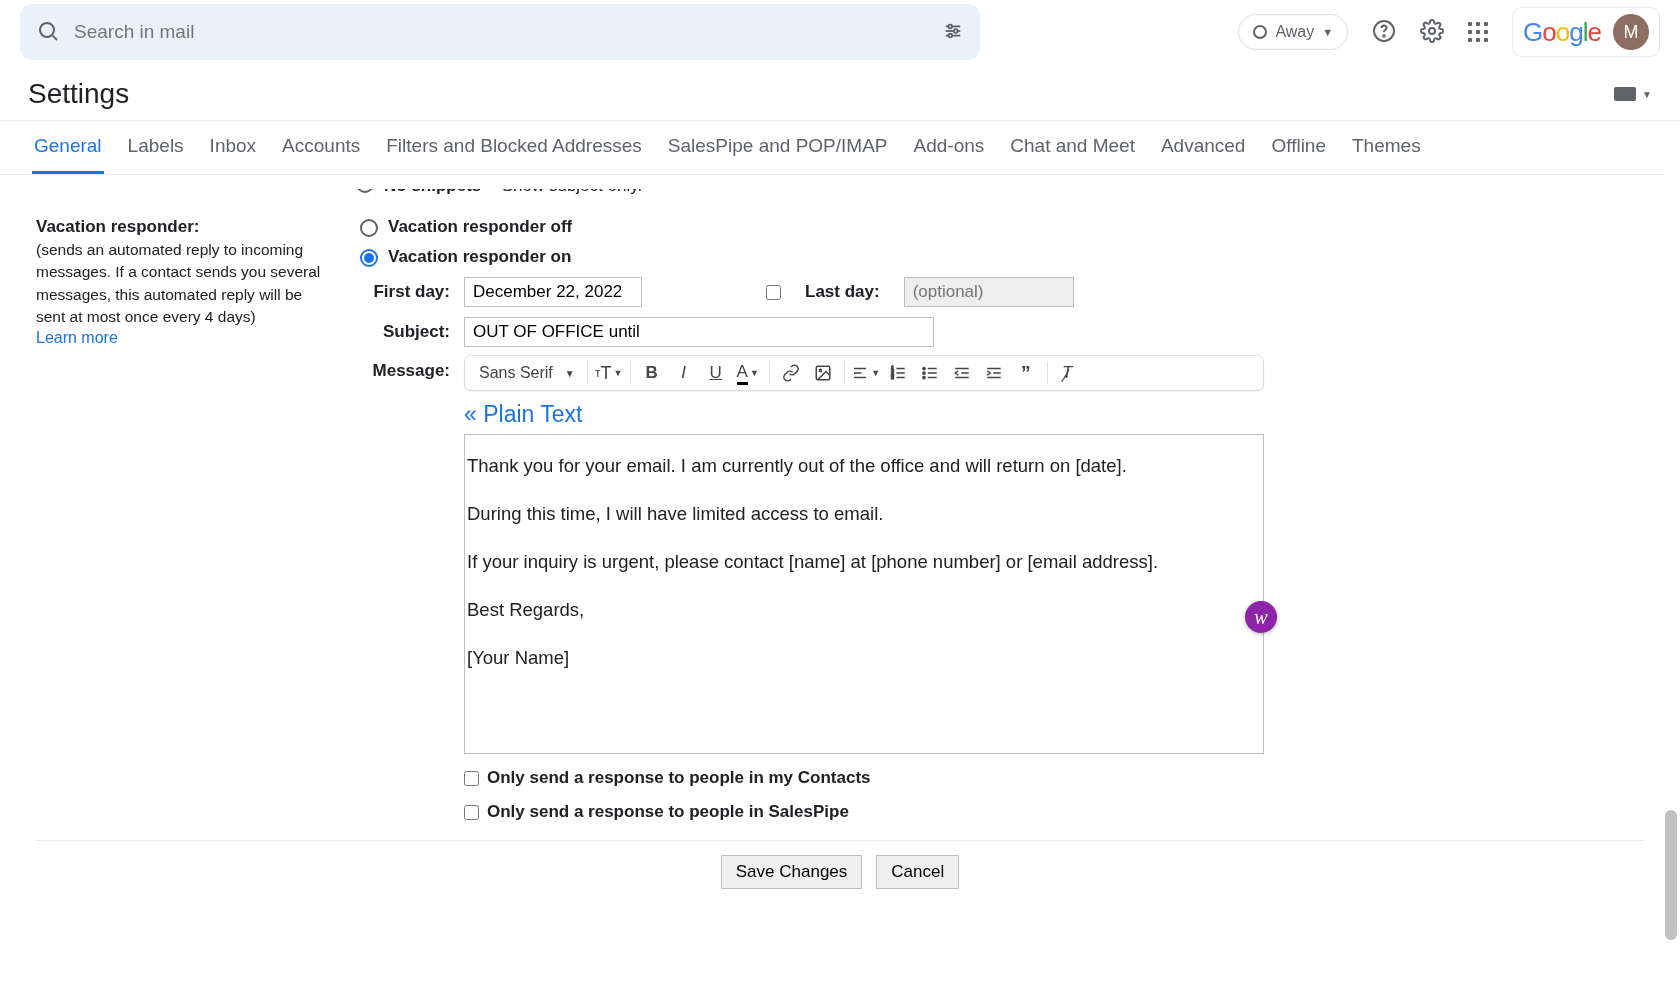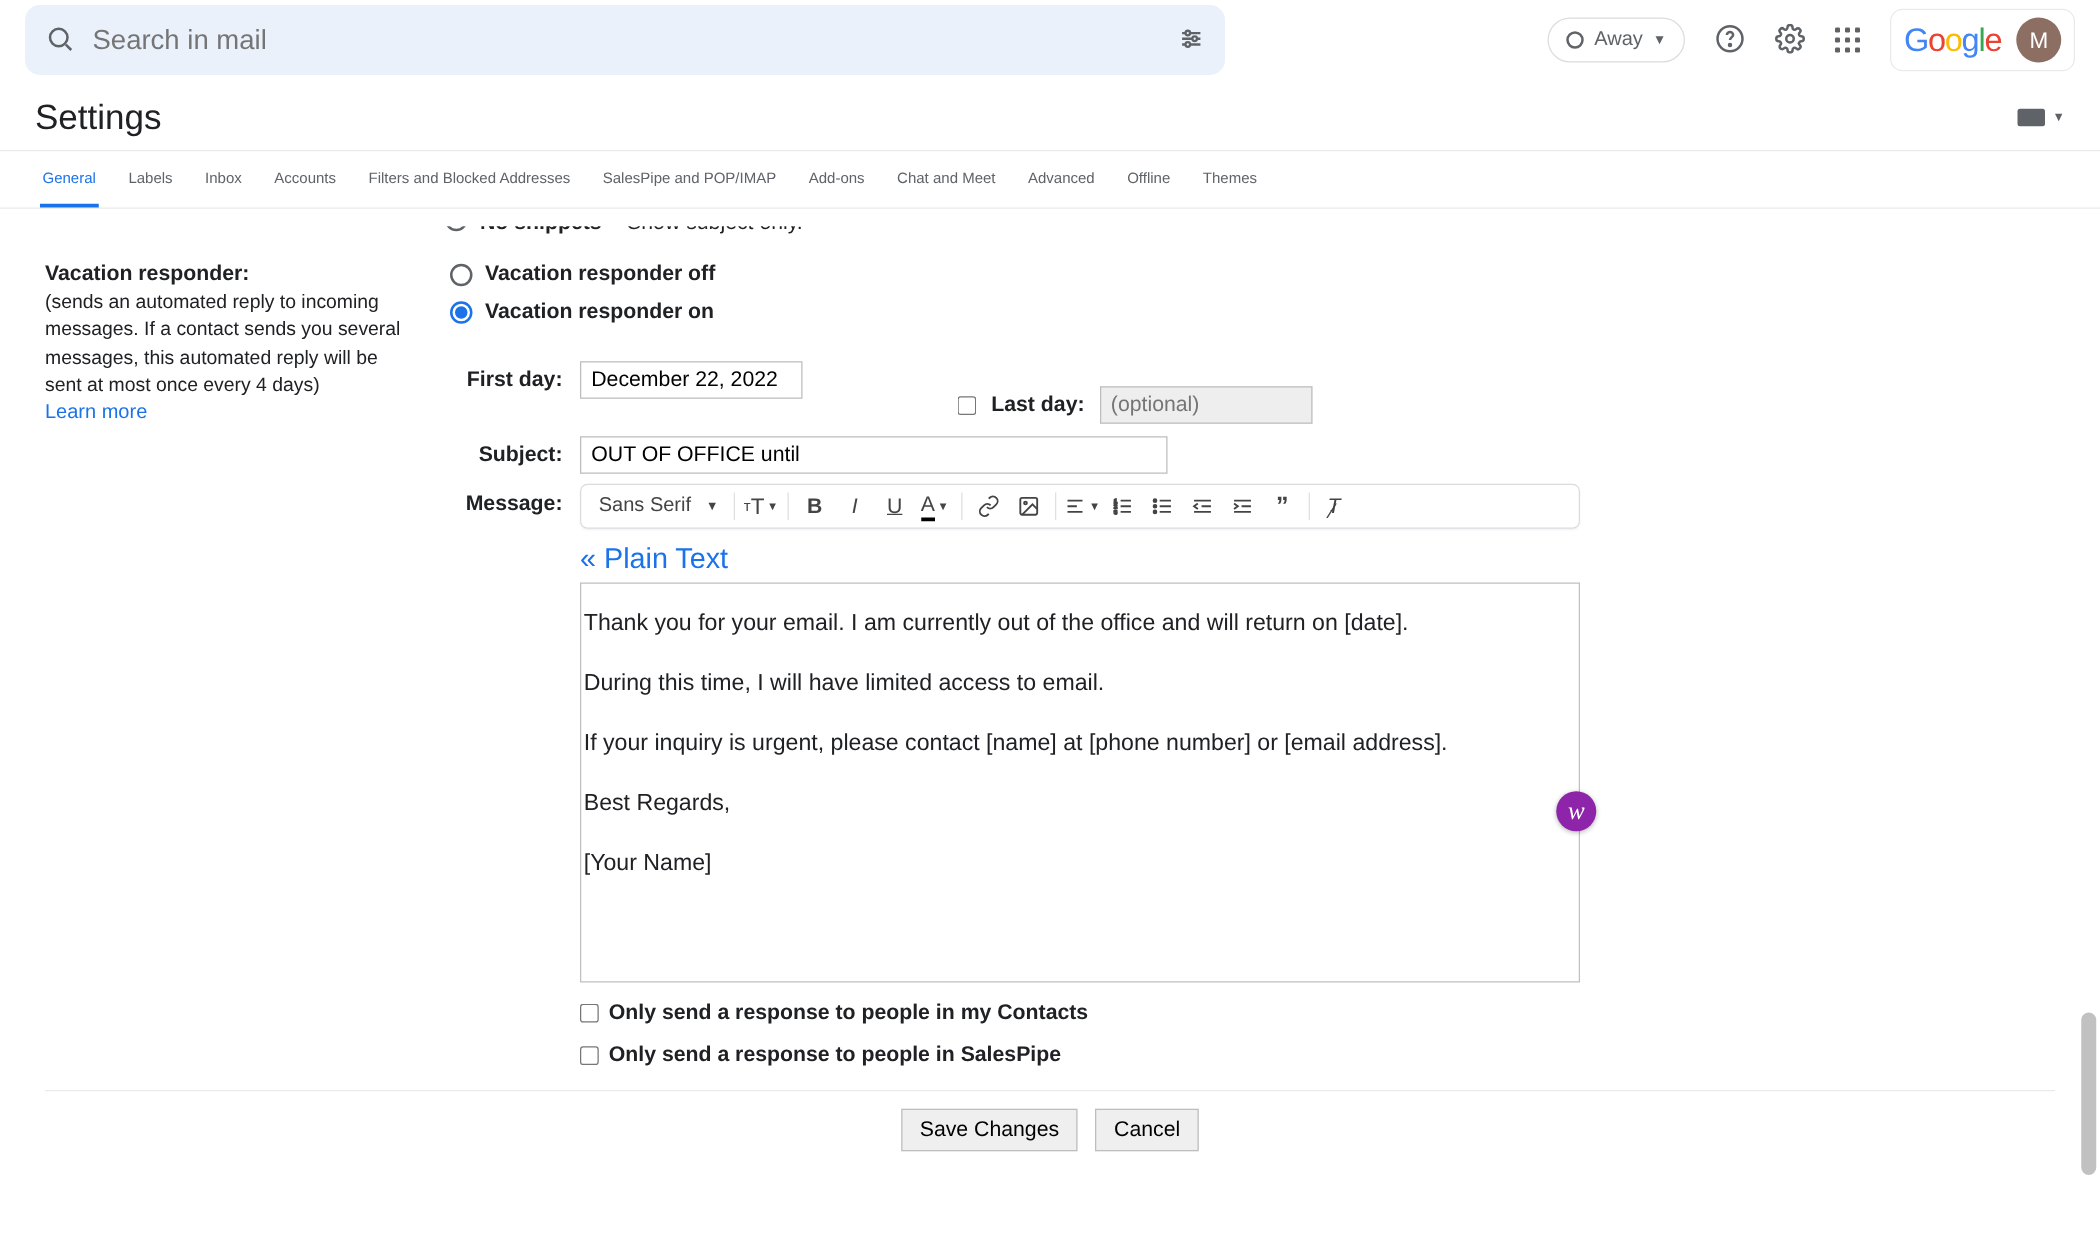--- a/index.html
+++ b/index.html
@@ -3,21 +3,21 @@
 <meta charset="utf-8">
 <style>
   * { box-sizing: border-box; margin: 0; padding: 0; }
   body { font-family: Arial, 'Helvetica Neue', sans-serif; font-size: 14px; color: #202124; background: #fff; width: 1680px; height: 998px; overflow: hidden; position: relative; }
 
   
   .header { display: flex; align-items: center; height: 64px; padding: 0 20px; gap: 16px; }
   .search-row { display: flex; align-items: center; flex: 1; }
   .search-box { display: flex; align-items: center; background: #eaf1fb; border-radius: 12px; height: 56px; width: 960px; padding: 0 16px; }
   .search-box .icon { color: #5f6368; margin-right: 14px; }
-  .search-box input { border: none; background: transparent; font-size: 22px; flex: 1; outline: none; color: #5f6368; }
+  .search-box input { border: none; background: transparent; font-size: 19px; flex: 1; outline: none; color: #5f6368; }
   .search-box .tuning { color: #5f6368; margin-left: 14px; }
   .header-right { display: flex; align-items: center; gap: 24px; margin-left: auto; }
   .away-chip { display: flex; align-items: center; gap: 8px; border: 1px solid #dadce0; border-radius: 20px; padding: 8px 14px; color: #5f6368; font-size: 16px; }
   .away-chip .status-circle { width: 14px; height: 14px; border: 2px solid #5f6368; border-radius: 50%; }
   .icon-btn { color: #5f6368; cursor: pointer; }
   .apps-grid { display: grid; grid-template-columns: repeat(3,4px); grid-template-rows: repeat(3,4px); gap: 4px; }
   .apps-grid span { width:4px; height:4px; background:#5f6368; border-radius:1px; }
   .google-block { display:flex; align-items:center; gap:12px; border:1px solid #e8eaed; border-radius:10px; padding:6px 10px; background:#fff; }
   .google-logo { font-size: 26px; font-weight: 500; letter-spacing: -1px; }
   .google-logo span:nth-child(1){color:#4285f4;} .google-logo span:nth-child(2){color:#ea4335;} .google-logo span:nth-child(3){color:#fbbc05;} .google-logo span:nth-child(4){color:#4285f4;} .google-logo span:nth-child(5){color:#34a853;} .google-logo span:nth-child(6){color:#ea4335;}
@@ -25,21 +25,21 @@
 
   
   .settings-row { display:flex; align-items:center; padding: 14px 28px 10px; justify-content: space-between; }
   .settings-title { font-size: 28px; color:#202124; }
   .input-tools { display:flex; align-items:center; gap:6px; color:#5f6368; }
   .kbd-icon { width:22px; height:14px; background:#5f6368; border-radius:2px; }
   .dd-arrow { font-size:10px; color:#5f6368; }
 
   
   .tabs { display:flex; gap:22px; padding: 0 32px; border-bottom:1px solid #e8eaed; border-top:1px solid #e8eaed; }
-  .tab { padding: 14px 2px; font-size:12px; color:#5f6368; cursor:pointer; border-bottom: 3px solid transparent; white-space:nowrap; }
+  .tab { padding: 14px 2px; font-size:19px; color:#5f6368; cursor:pointer; border-bottom: 3px solid transparent; white-space:nowrap; }
   .tab.active { color:#1a73e8; border-bottom-color:#1a73e8; }
 
   
   .content { padding: 14px 36px; position: relative; height: calc(100% - 64px - 58px - 53px); overflow: hidden; }
 
   .cutoff-row { margin-left: 320px; display:flex; align-items:center; gap:10px; height: 14px; overflow:hidden; margin-bottom: 14px;}
   .cutoff-radio { width:18px; height:18px; border:2px solid #5f6368; border-radius:50%; position:relative; top:-12px; }
   .cutoff-text { font-weight:bold; font-size:17px; position:relative; top:-10px; }
   .cutoff-sub { font-size:17px; position:relative; top:-10px; color:#202124;}
 
@@ -53,21 +53,21 @@
   .radio-row { display:flex; align-items:flex-end; gap:10px; margin-bottom:10px; }
   .radio { width:18px; height:18px; border:2px solid #5f6368; border-radius:50%; display:flex; align-items:center; justify-content:center; }
   .radio.checked { border-color:#1a73e8; }
   .radio.checked::after { content:''; width:10px; height:10px; border-radius:50%; background:#1a73e8; }
   .radio-label { font-weight:bold; font-size:17px; }
 
   .field-row { display:flex; align-items:center; gap:14px; margin-top: 10px; }
   .field-label { font-weight:bold; font-size:17px; width:90px; text-align:right; }
   .text-input { border:1px solid #bdbdbd; padding:4px 8px; font-size:17px; background:#fff; height:30px; }
   .first-day { width: 178px; }
-  .last-day-block { display:flex; align-items:center; gap:12px; margin-left: 110px; margin-top: 40px;}
+  .last-day-block { display:flex; align-items:center; gap:24px; margin-left: 110px;}
   .last-day-block input[type="checkbox"]{ width:15px; height:15px; }
   .optional { width:170px; background:#eee; color:#8a8a8a; }
   .subject { width: 470px; }
 
   .message-label { font-weight:bold; font-size:17px; width:90px; text-align:right; margin-top:14px;}
   .toolbar { display:flex; align-items:center; border:1px solid #dadce0; border-radius:6px; background:#fff; height:36px; margin-top:8px; padding:0 8px; gap:2px; width: 800px; box-shadow:0 1px 2px rgba(0,0,0,0.06);}
   .toolbar .font-sel{ display:flex; align-items:center; gap:12px; color:#444; font-size:16px; padding:0 6px;}
   .toolbar .sep { width:1px; height:22px; background:#e0e0e0; margin:0 4px;}
   .tb-btn{ width:30px; height:30px; display:flex; align-items:center; justify-content:center; color:#444; font-size:17px; cursor:pointer;}
   .tb-btn svg { display:block; }

